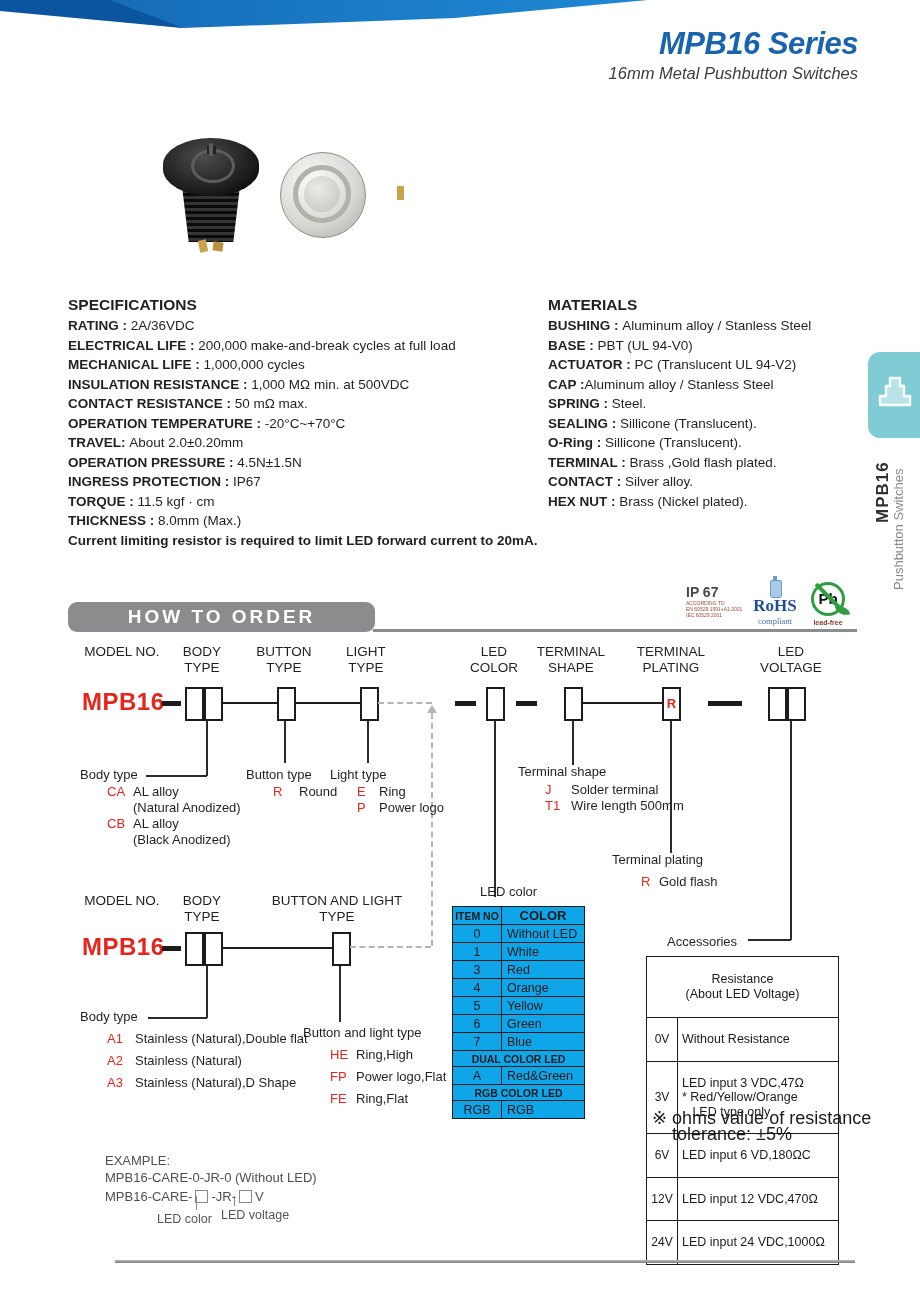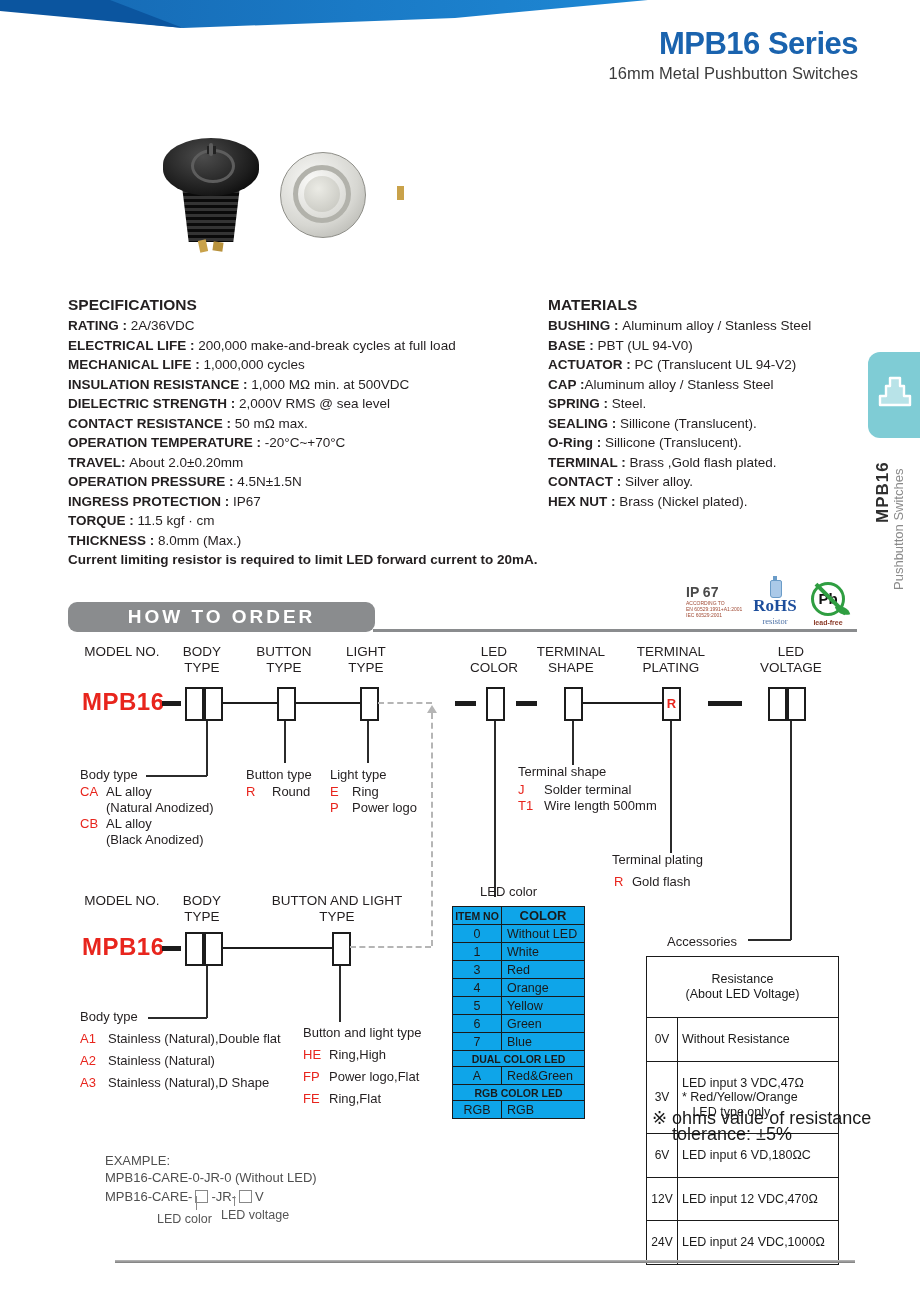--- a/index.html
+++ b/index.html
@@ -1,20 +1,20 @@
 <!DOCTYPE html>
 <html><head>
 <meta charset="utf-8">
 <style>
   html,body{margin:0;padding:0;background:#fff;}
   #page{position:relative;width:920px;height:1296px;background:#fff;overflow:hidden;
         font-family:"Liberation Sans","DejaVu Sans",sans-serif;color:#231f20;}
 
   
-  .title-wrap{position:absolute;left:420px;top:26px;width:438px;text-align:right;}
+  .title-wrap{position:absolute;left:420px;top:26px;width:438px;text-align:right;font-style:italic;}
   .title{font-size:31px;font-weight:bold;color:#1a63ae;letter-spacing:-0.5px;}
   .subtitle{font-size:16.5px;color:#3c3c3c;margin-top:2px;}
 
   
   .txtblock{position:absolute;font-size:13.5px;line-height:19.5px;}
   .txtblock .hd{font-size:15.5px;font-weight:bold;line-height:22px;}
   .txtblock .line{white-space:nowrap;}
   .txtblock b{font-weight:bold;margin-top:32px;}
   .specnote{font-weight:bold;white-space:normal;max-width:482px;}
 
@@ -61,21 +61,21 @@
   .dash{position:absolute;height:5px;background:#1c1c1c;}
   .hline{position:absolute;height:2px;background:#1c1c1c;}
   .vline{position:absolute;width:1.5px;background:#2b2b2b;}
   .thinline{position:absolute;height:1.5px;background:#2b2b2b;}
   .dashh{position:absolute;border-top:2px dashed #b5b5b5;}
   .dashv{position:absolute;border-left:2px dashed #b5b5b5;}
   .arrow-up{position:absolute;width:0;height:0;border-left:5px solid transparent;
             border-right:5px solid transparent;border-bottom:8px solid #b5b5b5;}
   .dlabel{position:absolute;font-size:13px;color:#231f20;}
   .opt{position:absolute;font-size:13px;line-height:16px;color:#231f20;}
-  .opt .row{display:flex;}
+  .opt .row{display:flex;margin-left:27px;}
   .opt .code{color:#e8251d;flex:0 0 26px;}
   .opt .t{white-space:pre-line;}
   .opt.wide .code{flex:0 0 28px;}
   .lh22 .row{line-height:22px;}
 
   
   .ledtab{position:absolute;border-collapse:collapse;font-size:12.5px;color:#1a1a1a;background:#0ea5e9;}
   .ledtab th,.ledtab td{border:1.5px solid #1a1a1a;padding:0 2px;height:17px;text-align:center;
                         font-weight:normal;}
   .ledtab th{font-weight:bold;}
@@ -164,21 +164,20 @@
     <div class="sil-groove"></div>
     <div class="sil-center"></div>
   </div>
 
   <div class="txtblock" style="left:68px;top:294px;width:500px">
     <div class="hd">SPECIFICATIONS</div>
     <div class="line"><b>RATING : </b><span>2A/36VDC</span></div>
     <div class="line"><b>ELECTRICAL LIFE : </b><span>200,000 make-and-break cycles at full load</span></div>
     <div class="line"><b>MECHANICAL LIFE : </b><span>1,000,000 cycles</span></div>
     <div class="line"><b>INSULATION RESISTANCE : </b><span>1,000 MΩ min. at 500VDC</span></div>
-    <div class="line"><b>DIELECTRIC STRENGTH : </b><span>2,000V RMS @ sea level</span></div>
     <div class="line"><b>CONTACT RESISTANCE : </b><span>50 mΩ max.</span></div>
     <div class="line"><b>OPERATION TEMPERATURE : </b><span>-20°C~+70°C</span></div>
     <div class="line"><b>TRAVEL: </b><span>About 2.0±0.20mm</span></div>
     <div class="line"><b>OPERATION PRESSURE : </b><span>4.5N±1.5N</span></div>
     <div class="line"><b>INGRESS PROTECTION : </b><span>IP67</span></div>
     <div class="line"><b>TORQUE : </b><span>11.5 kgf · cm</span></div>
     <div class="line"><b>THICKNESS : </b><span>8.0mm (Max.)</span></div>
     <div class="specnote">Current limiting resistor is required to limit LED forward current to 20mA.</div>
   </div>
 
@@ -207,21 +206,21 @@
   <div class="ip-block">
     <div class="ip-title">IP 67</div>
     <div class="ip-line">ACCORDING TO</div>
     <div class="ip-line">EN 60529:1991+A1:2001</div>
     <div class="ip-line">IEC 60529:2001</div>
   </div>
   <div class="rohs">
     <div class="rohs-neck"></div>
     <div class="rohs-bottle"></div>
     <div class="rohs-t">RoHS</div>
-    <div class="rohs-s">resistor</div>
+    <div class="rohs-s">compliant</div>
   </div>
   <div class="pb">
     <div class="pb-circle">
       <div class="pb-t">Pb</div>
       <div class="pb-slash"></div>
       <div class="pb-leaf"></div>
     </div>
     <div class="pb-s">lead-free</div>
   </div>
 

